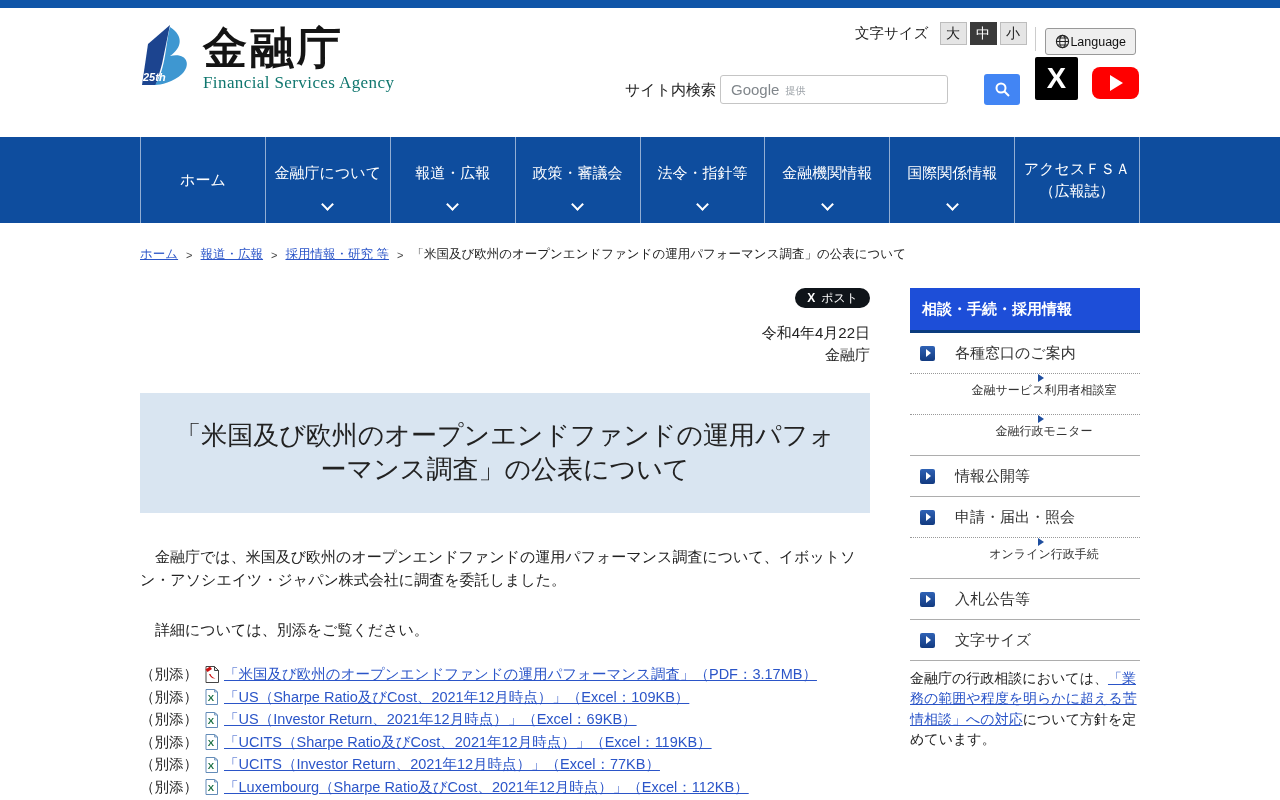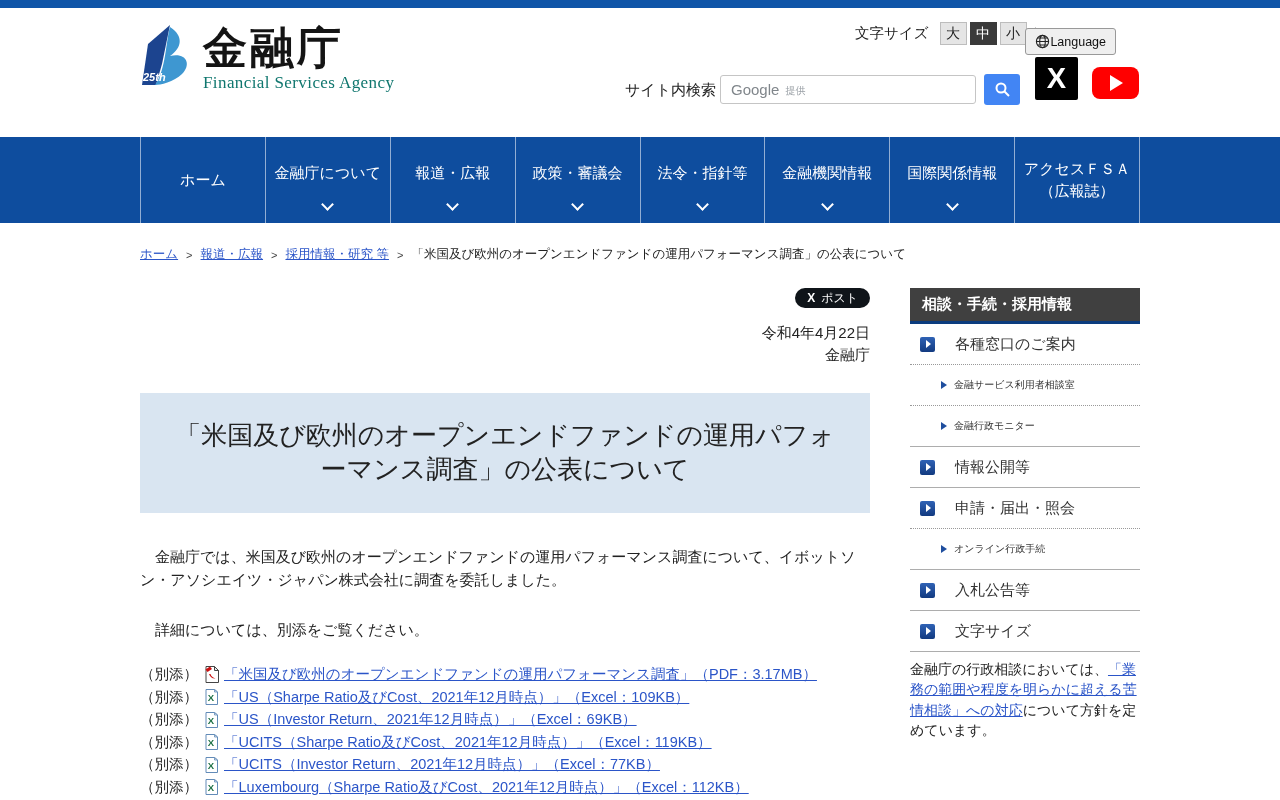--- a/index.html
+++ b/index.html
@@ -21,25 +21,25 @@
   .logo-sub { font-family:"Liberation Serif","DejaVu Serif",serif; font-size:17px; color:#0f766e; margin-top:1px; letter-spacing:.4px; }
 
   .fs-group { position:absolute; top:14px; left:715px; display:flex; align-items:center; font-size:14.5px; color:#222; }
   .fs-label { margin-right:8px; }
   .fs-btn { width:27px; height:23px; display:flex; align-items:center; justify-content:center;
             background:#e5e5e5; border:1px solid #bdbdbd; margin-left:3px; font-size:14px; color:#222; cursor:pointer; padding:0; }
   .fs-btn.selected { background:#3a3a3a; color:#fff; border-color:#3a3a3a; }
 
   .header-divider { position:absolute; top:19px; right:104px; width:1px; height:24px; background:#ccc; }
 
-  .lang-btn { position:absolute; top:20px; right:24px; height:27px; display:flex; align-items:center; 
+  .lang-btn { position:absolute; top:20px; right:4px; height:27px; display:flex; align-items:center; 
               background:#efefef; border:1px solid #999; border-radius:3px; font-size:12.5px; color:#111; padding:0 9px; cursor:pointer; }
 
   .search-label { position:absolute; top:73px; left:485px; font-size:15px; color:#222; }
-  .search-box { position:absolute; top:67px; left:580px; width:256px; height:29px; background:#fff;
+  .search-box { position:absolute; top:67px; left:580px; width:228px; height:29px; background:#fff;
                 border:1px solid #c5c5c5; border-radius:3px; display:flex; align-items:center; padding-left:10px; gap:6px; cursor:text; }
   .g-brand { color:#80868b; font-size:15px; }
   .g-note  { color:#9aa0a6; font-size:10px; padding-top:2px; }
   .search-btn { position:absolute; top:66px; left:844px; width:36px; height:31px; background:#4285f4;
                 border:none; border-radius:3px; display:flex; align-items:center; justify-content:center; cursor:pointer; }
 
   .x-icon { position:absolute; top:49px; left:895px; width:43px; height:43px; background:#000; border-radius:2px;
             display:flex; align-items:center; justify-content:center; color:#fff; font-size:29px; font-weight:600; cursor:pointer; }
   .yt-icon { position:absolute; top:59px; left:952px; width:47px; height:32px; background:#f00; border-radius:8px;
              display:flex; align-items:center; justify-content:center; cursor:pointer; }
@@ -82,31 +82,31 @@
   .para { margin-top:33px; font-size:15px; line-height:1.5; color:#222; }
   .para + .para { margin-top:28px; }
 
   .attachments { margin-top:22px; }
   .att-row { display:flex; align-items:center; height:22.5px; font-size:14.5px; white-space:nowrap; }
   .att-prefix { color:#222; }
   .att-icon { display:flex; margin:0 5px 0 7px; }
   .att-link { color:#2b55c8; text-decoration:underline; cursor:pointer; }
 
   
-  .sb-header { background:#404040; border-bottom:3px solid #0b3c7e; color:#fff; font-size:15px; font-weight:bold;
-               height:36px; display:flex; align-items:center; padding:4px 12px; }
+  .sb-header { background:#1d4ed8; border-bottom:3px solid #0b3c7e; color:#fff; font-size:15px; font-weight:bold;
+               height:45px; display:flex; align-items:center; padding:4px 12px; }
   .sb-item { min-height:41px; display:flex; align-items:center; border-bottom:1px solid #adadad; cursor:pointer;
              font-size:15px; color:#333; }
   .sb-item.sep-dotted { border-bottom:1px dotted #999; }
   .sb-item.lvl1 { padding-left:10px; }
   .sb-sq { width:15px; height:15px; border-radius:2px; background:linear-gradient(180deg,#2f62b5,#123a80);
            display:flex; align-items:center; justify-content:center; flex:none; }
   .sb-sq-tri { width:0; height:0; border-left:5px solid #fff; border-top:4px solid transparent; border-bottom:4px solid transparent; margin-left:2px; }
   .sb-item.lvl1 .sb-label { margin-left:20px; }
-  .sb-item.lvl2 { padding-left:31px; font-size:10px; }
+  .sb-item.lvl2 { padding-left:31px; font-size:12px;flex-direction:column; }
   .sb-tri { width:0; height:0; border-left:6px solid #1f4e9e; border-top:4px solid transparent; border-bottom:4px solid transparent; flex:none; }
   .sb-item.lvl2 .sb-label { margin-left:7px; }
 
   .sb-note { margin-top:7px; font-size:14px; line-height:1.45; color:#222; }
   .sb-note-link { color:#2b55c8; text-decoration:underline; cursor:pointer; }
 </style>
 </head>
 <body>
 
 <div class="top-bar"></div>

